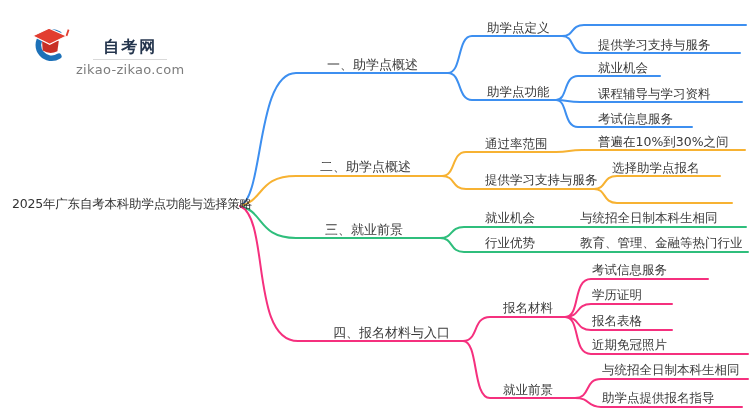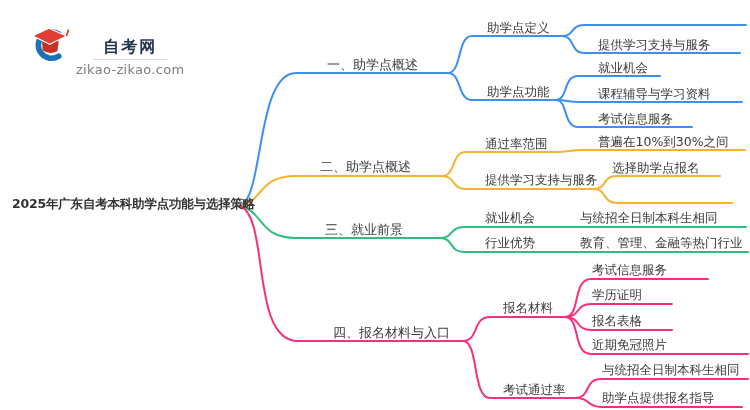--- a/index.html
+++ b/index.html
@@ -7,21 +7,21 @@
     position:relative;width:750px;height:410px;background:#ffffff;overflow:hidden;
     font-family:"DejaVu Sans","Liberation Sans",sans-serif;
   }
   #connectors{position:absolute;left:0;top:0;width:750px;height:410px;}
   .node{
     position:absolute;white-space:nowrap;color:#3a3a3a;font-size:12.5px;line-height:15px;
   }
   .branch-label{font-size:13px;}
   .root-topic{
     position:absolute;left:12px;top:196px;white-space:nowrap;color:#333;
-    font-size:12.5px;font-weight:700;letter-spacing:-0.2px;
+    font-size:12.5px;font-weight:400;letter-spacing:-0.2px;
   }
   .logo{position:absolute;left:28px;top:12px;display:flex;align-items:center;gap:6px;}
   .logo-icon{width:42px;height:42px;}
   .logo-text{display:flex;flex-direction:column;align-items:center;margin-top:25px;}
   .logo-title{font-size:16px;font-weight:bold;color:#24354d;letter-spacing:2px;line-height:20px;}
   .logo-divider{width:74px;height:1px;background:#d9d9d9;margin:2px 0 2px 0;}
   .logo-domain{font-size:13px;color:#7d7d7d;letter-spacing:0.3px;}
 </style>
 </head>
 <body>
@@ -99,17 +99,17 @@
   <div class="node" style="left:580px;top:210px">与统招全日制本科生相同</div>
   <div class="node" style="left:485px;top:235px">行业优势</div>
   <div class="node" style="left:580px;top:235px">教育、管理、金融等热门行业</div>
 
   <div class="node branch-label" style="left:333px;top:325px">四、报名材料与入口</div>
   <div class="node" style="left:503px;top:300px">报名材料</div>
   <div class="node" style="left:592px;top:262px">考试信息服务</div>
   <div class="node" style="left:592px;top:287px">学历证明</div>
   <div class="node" style="left:592px;top:313px">报名表格</div>
   <div class="node" style="left:592px;top:337px">近期免冠照片</div>
-  <div class="node" style="left:503px;top:382px">考试通过率</div>
+  <div class="node" style="left:503px;top:382px">就业前景</div>
   <div class="node" style="left:602px;top:362px">与统招全日制本科生相同</div>
   <div class="node" style="left:602px;top:390px">助学点提供报名指导</div>
 
 </div>
 
 </body></html>

